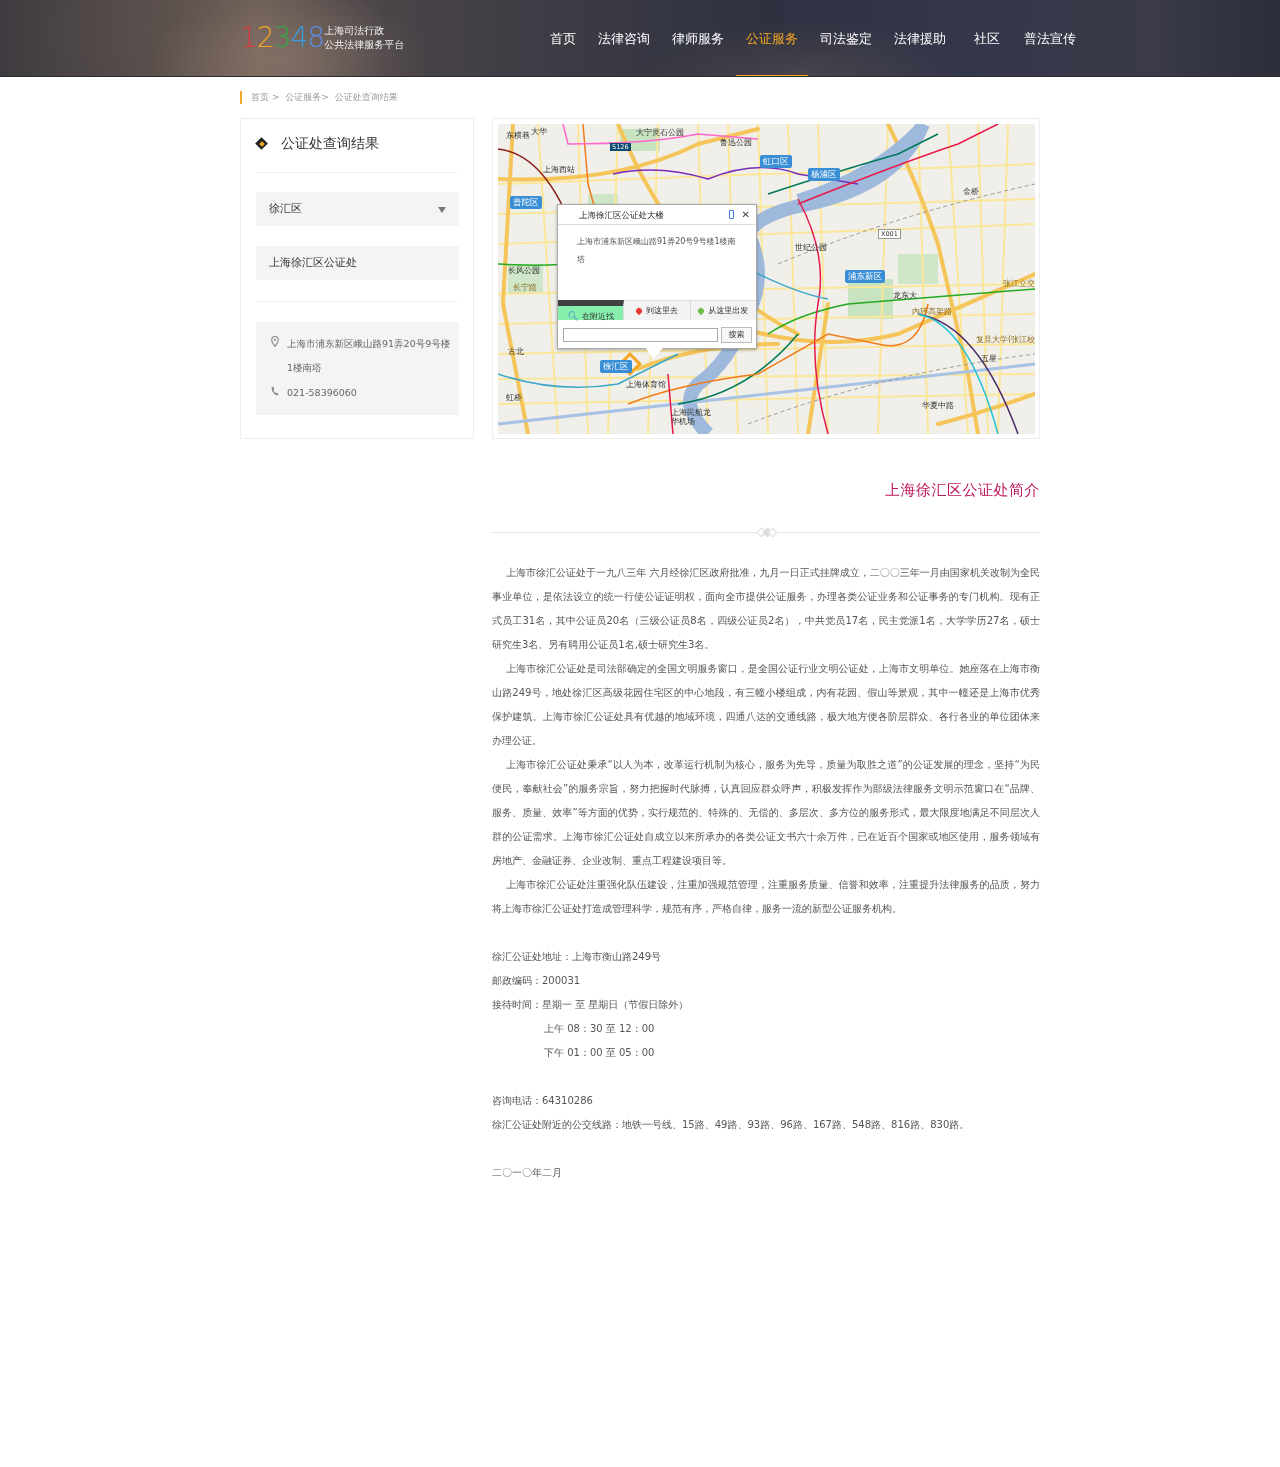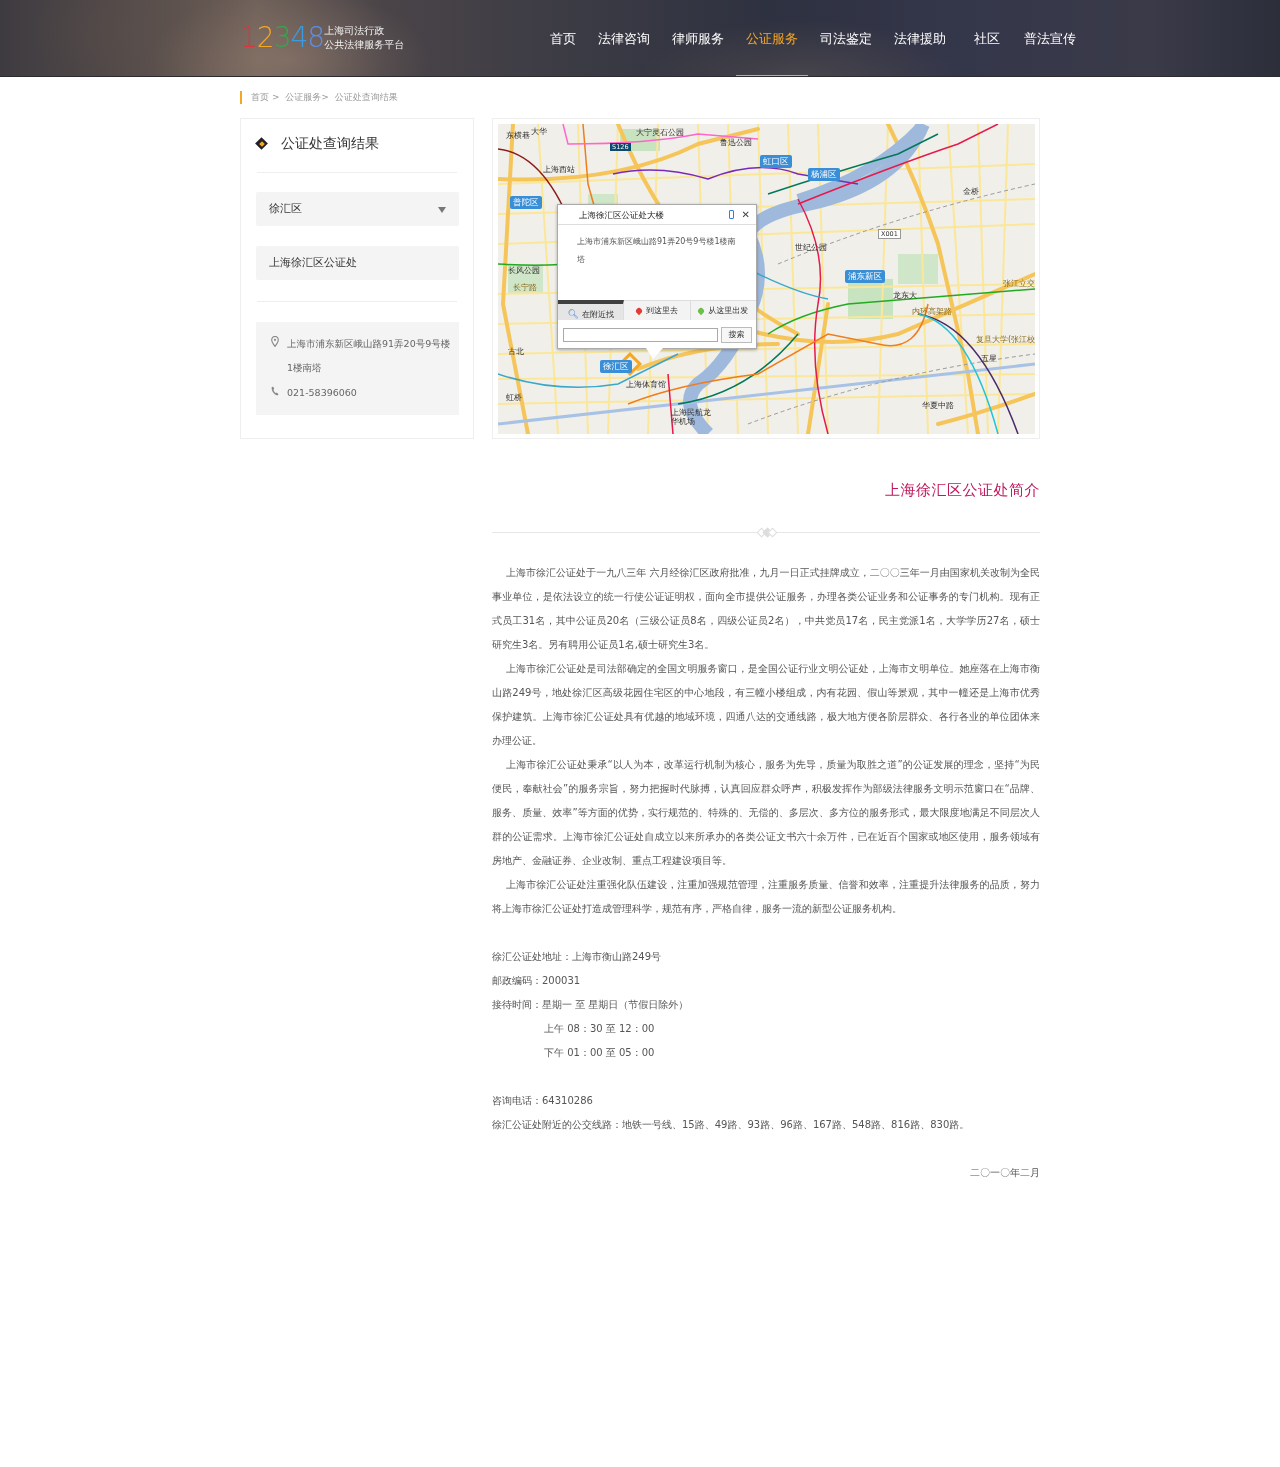--- a/index.html
+++ b/index.html
@@ -39,36 +39,36 @@
 .mlabel{position:absolute;font-size:8px;color:#333;white-space:nowrap}
 .mtag{position:absolute;font-size:8.5px;color:#fff;background:#3a8ed6;border-radius:2px;padding:1px 3px;line-height:11px;white-space:nowrap}
 .popup{position:absolute;left:59px;top:80px;width:200px;height:145px;background:#fff;border:1px solid #aaa;box-shadow:0 1px 3px rgba(0,0,0,.3)}
 .popup::after{content:"";position:absolute;left:88px;bottom:-11px;width:0;height:0;border-left:7px solid transparent;border-right:10px solid transparent;border-top:11px solid #fff}
 .pop-head{height:20px;border-bottom:1px solid #ddd;font-size:8.5px;color:#222;line-height:20px;padding-left:21px;position:relative}
 .pop-head .phone{position:absolute;right:22px;top:5px;width:5px;height:9px;border:1px solid #3a7bd5;border-radius:1px}
 .pop-head .close{position:absolute;right:6px;top:0;font-size:10px;color:#444}
 .pop-body{padding:8px 19px;font-size:8px;line-height:18px;color:#555}
 .pop-tabs{position:absolute;left:0;right:0;top:95px;height:20px;display:flex;font-size:8px;color:#333;line-height:20px}
 .pop-tab{flex:1;background:#f3f3f3;border-top:1px solid #ddd;border-right:1px solid #ddd;text-align:center;white-space:nowrap}
-.pop-tab.on{background:#e5e5e5;border-top:4px solid #404040}
+.pop-tab.on{background:#86efac;border-top:6px solid #404040}
 .pop-tab .pin{display:inline-block;width:6px;height:6px;border-radius:50% 50% 50% 0;transform:rotate(-45deg);margin-right:4px;vertical-align:middle}
 .pop-search{position:absolute;left:5px;top:123px;width:155px;height:14px;border:1px solid #aaa;background:#fff}
 .pop-btn{position:absolute;left:163px;top:122px;width:31px;height:16px;border:1px solid #bbb;background:#f7f7f7;font-size:8px;line-height:14px;text-align:center;color:#333}
 
 .art-title{position:absolute;left:492px;top:481px;width:548px;text-align:right;font-size:15px;color:#be185d;letter-spacing:.5px}
 .art-rule{position:absolute;left:492px;top:532px;width:548px;height:1px;background:#e6e6e6}
 .art-orn{position:absolute;left:757px;top:527px;width:20px;height:11px;background:#fff}
 .art-orn i{position:absolute;top:2px;width:7px;height:7px;border:1px solid #ddd;background:#fff;transform:rotate(45deg)}
 .art-orn i.c{left:6.5px;background:#ddd;border-color:#ddd}
 .art{position:absolute;left:492px;top:561px;width:548px;font-size:10px;line-height:24px;color:#555;text-align:justify}
 .art p{text-indent:1.4em}
 .art p.ni{text-indent:0}
 .art .ind{padding-left:52px;text-indent:0}
 .art .gap{height:24px}
-.art .date{text-align:right;text-indent:0}
+.art .date{text-indent:0}
 </style>
 </head>
 <body>
 
 <div class="header">
   <div class="shade"></div>
   <div class="logo">
     <div class="logo-num">
       <span style="color:#d9363e">1</span><span style="color:#f5a623">2</span><span style="color:#2faa4a">3</span><span style="color:#3a9be0">4</span><span style="color:#5b8fe8">8</span>
     </div>

